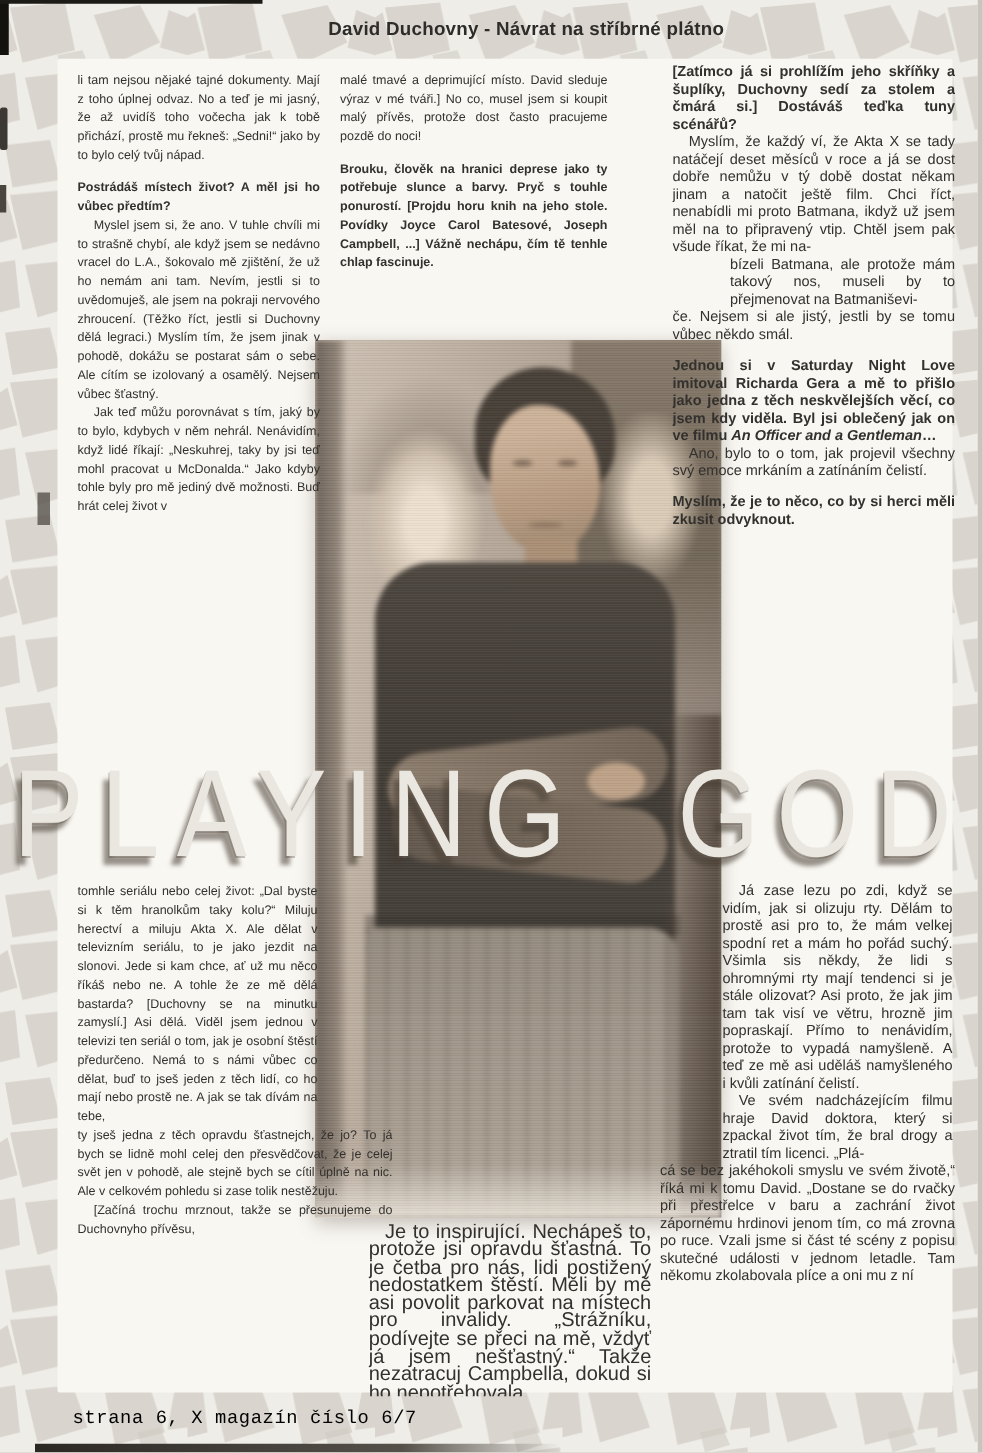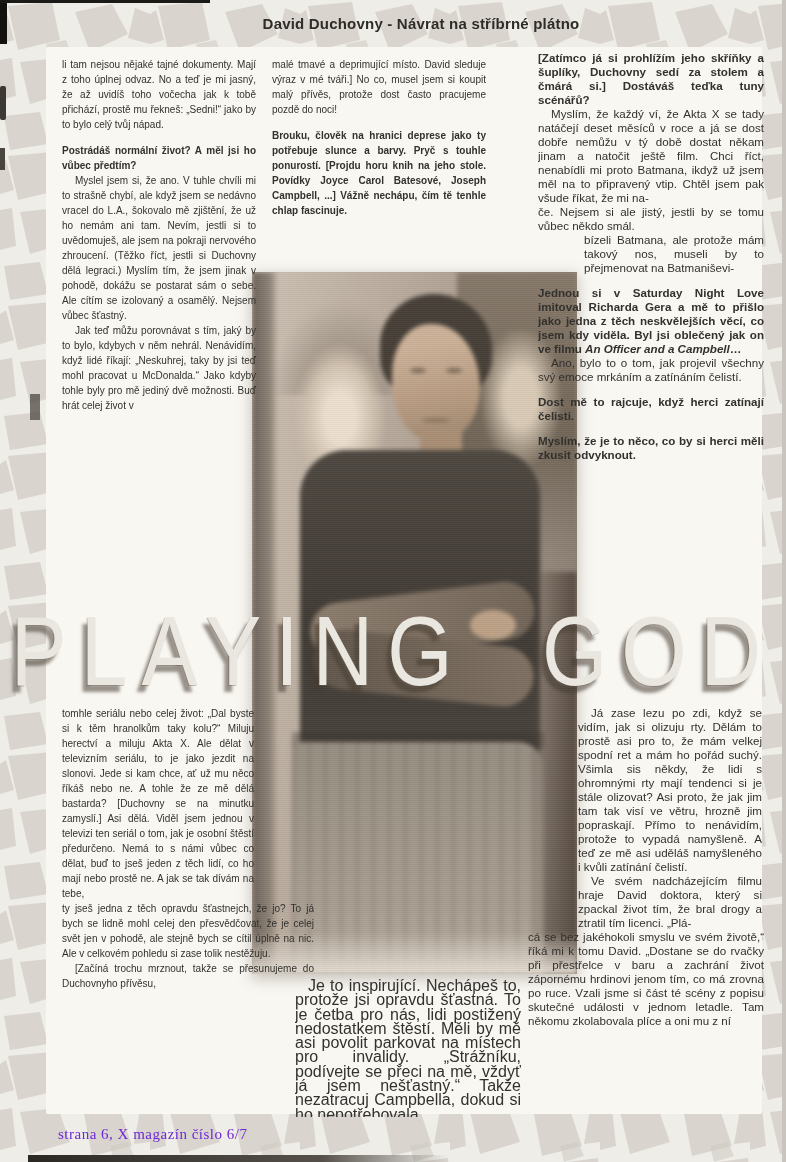--- a/index.html
+++ b/index.html
@@ -61,22 +61,22 @@
   .lt{left:62px;top:57px;width:194px;height:575px;}
   .mt{left:272px;top:57px;width:214px;height:222px;}
   .rt{left:538px;top:51px;width:226px;height:560px;}
   .lb{left:62px;top:706px;width:252px;height:410px;}
   .mb{left:295px;top:979px;width:226px;height:138px;}
   .rb{left:528px;top:706px;width:236px;height:414px;}
   .lb .narrow{width:192px;}
   .rb .narrow{margin-left:50px;width:184px;}
   .rt .wrap-ind{margin-left:46px;}
   
-  .footer{position:absolute;left:58px;top:1126px;z-index:4;font-family:Liberation Serif, serif;
-          font-size:15px;color:#6d28d9;letter-spacing:.5px;}
+  .footer{position:absolute;left:58px;top:1126px;z-index:4;font-family:Liberation Mono, monospace;
+          font-size:15px;color:#000000;letter-spacing:.5px;}
   
   .edge{position:absolute;z-index:5;}
   .mark1{left:0;top:0;width:7px;height:44px;background:#14120f;}
   .mark2{left:0;top:86px;width:6px;height:34px;background:#3c3833;border-radius:2px;}
   .mark3{left:0;top:148px;width:5px;height:22px;background:#4a453f;}
   .mark4{left:30px;top:394px;width:10px;height:26px;background:#55504a;opacity:.8;}
   .mark5{left:28px;top:1155px;width:420px;height:7px;
          background:linear-gradient(90deg,#2b2824,#55504a 70%,rgba(85,80,74,0));}
   .mark6{left:0;top:0;width:210px;height:3px;background:#1c1a17;}
 </style>
@@ -139,36 +139,35 @@
       <div class="ph ph-right-band"></div>
       <div class="ph ph-fade"></div>
     </div>
     <div class="ph-grain"></div>
   </div>
 
   <div class="playing-god">PLAYING GOD</div>
 
   <div class="col lt f-lg">
       <p class="cont">li tam nejsou nějaké tajné dokumenty. Mají z toho úplnej odvaz. No a teď je mi jasný, že až uvidíš toho vočecha jak k tobě přichází, prostě mu řekneš: „Sedni!“ jako by to bylo celý tvůj nápad.</p>
-      <p class="q">Postrádáš normální život? A měl jsi ho vůbec předtím?</p>
+      <p class="q">Postrádáš místech život? A měl jsi ho vůbec předtím?</p>
       <p class="a">Myslel jsem si, že ano. V tuhle chvíli mi to strašně chybí, ale když jsem se nedávno vracel do L.A., šokovalo mě zjištění, že už ho nemám ani tam. Nevím, jestli si to uvědomuješ, ale jsem na pokraji nervového zhroucení. (Těžko říct, jestli si Duchovny dělá legraci.) Myslím tím, že jsem jinak v pohodě, dokážu se postarat sám o sebe. Ale cítím se izolovaný a osamělý. Nejsem vůbec šťastný.</p>
       <p class="a">Jak teď můžu porovnávat s tím, jaký by to bylo, kdybych v něm nehrál. Nenávidím, když lidé říkají: „Neskuhrej, taky by jsi teď mohl pracovat u McDonalda.“ Jako kdyby tohle byly pro mě jediný dvě možnosti. Buď hrát celej život v</p>
     </div>
   <div class="col mt f-lg">
       <p class="cont">malé tmavé a deprimující místo. David sleduje výraz v mé tváři.] No co, musel jsem si koupit malý přívěs, protože dost často pracujeme pozdě do noci!</p>
       <p class="q">Brouku, člověk na hranici deprese jako ty potřebuje slunce a barvy. Pryč s touhle ponurostí. [Projdu horu knih na jeho stole. Povídky Joyce Carol Batesové, Joseph Campbell, ...] Vážně nechápu, čím tě tenhle chlap fascinuje.</p>
     </div>
   <div class="col rt f-sm">
       <p class="q first">[Zatímco já si prohlížím jeho skříňky a šuplíky, Duchovny sedí za stolem a čmárá si.] Dostáváš teďka tuny scénářů?</p>
       <p class="a">Myslím, že každý ví, že Akta X se tady natáčejí deset měsíců v roce a já se dost dobře nemůžu v tý době dostat někam jinam a natočit ještě film. Chci říct, nenabídli mi proto Batmana, ikdyž už jsem měl na to připravený vtip. Chtěl jsem pak všude říkat, že mi na-</p>
+      <p class="cont wrap-ind">bízeli Batmana, ale protože mám takový nos, museli by to přejmenovat na Batmaniševi-</p>
       <p class="cont">če. Nejsem si ale jistý, jestli by se tomu vůbec někdo smál.</p>
-      <p class="cont wrap-ind">bízeli Batmana, ale protože mám takový nos, museli by to přejmenovat na Batmaniševi-</p>
-      <p class="q">Jednou si v Saturday Night Love imitoval Richarda Gera a mě to přišlo jako jedna z těch neskvělejších věcí, co jsem kdy viděla. Byl jsi oblečený jak on ve filmu <i>An Officer and a Campbell</i>…</p>
+      <p class="q">Jednou si v Saturday Night Love imitoval Richarda Gera a mě to přišlo jako jedna z těch neskvělejších věcí, co jsem kdy viděla. Byl jsi oblečený jak on ve filmu <i>An Officer and a Gentleman</i>…</p>
       <p class="a">Ano, bylo to o tom, jak projevil všechny svý emoce mrkáním a zatínáním čelistí.</p>
-      <p class="q">Dost mě to rajcuje, když herci zatínají čelisti.</p>
       <p class="q">Myslím, že je to něco, co by si herci měli zkusit odvyknout.</p>
     </div>
   <div class="col lb f-lg">
       <p class="cont narrow">tomhle seriálu nebo celej život: „Dal byste si k těm hranolkům taky kolu?“ Miluju herectví a miluju Akta X. Ale dělat v televizním seriálu, to je jako jezdit na slonovi. Jede si kam chce, ať už mu něco říkáš nebo ne. A tohle že ze mě dělá bastarda? [Duchovny se na minutku zamyslí.] Asi dělá. Viděl jsem jednou v televizi ten seriál o tom, jak je osobní štěstí předurčeno. Nemá to s námi vůbec co dělat, buď to jseš jeden z těch lidí, co ho mají nebo prostě ne. A jak se tak dívám na tebe,</p>
       <p class="cont">ty jseš jedna z těch opravdu šťastnejch, že jo? To já bych se lidně mohl celej den přesvědčovat, že je celej svět jen v pohodě, ale stejně bych se cítil úplně na nic. Ale v celkovém pohledu si zase tolik nestěžuju.</p>
       <p class="a">[Začíná trochu mrznout, takže se přesunujeme do Duchovnyho přívěsu,</p>
     </div>
   <div class="col mb f-md">
       <p class="a">Je to inspirující. Nechápeš to, protože jsi opravdu šťastná. To je četba pro nás, lidi postižený nedostatkem štěstí. Měli by mě asi povolit parkovat na místech pro invalidy. „Strážníku, podívejte se přeci na mě, vždyť já jsem nešťastný.“ Takže nezatracuj Campbella, dokud si ho nepotřebovala.</p>
     </div>

